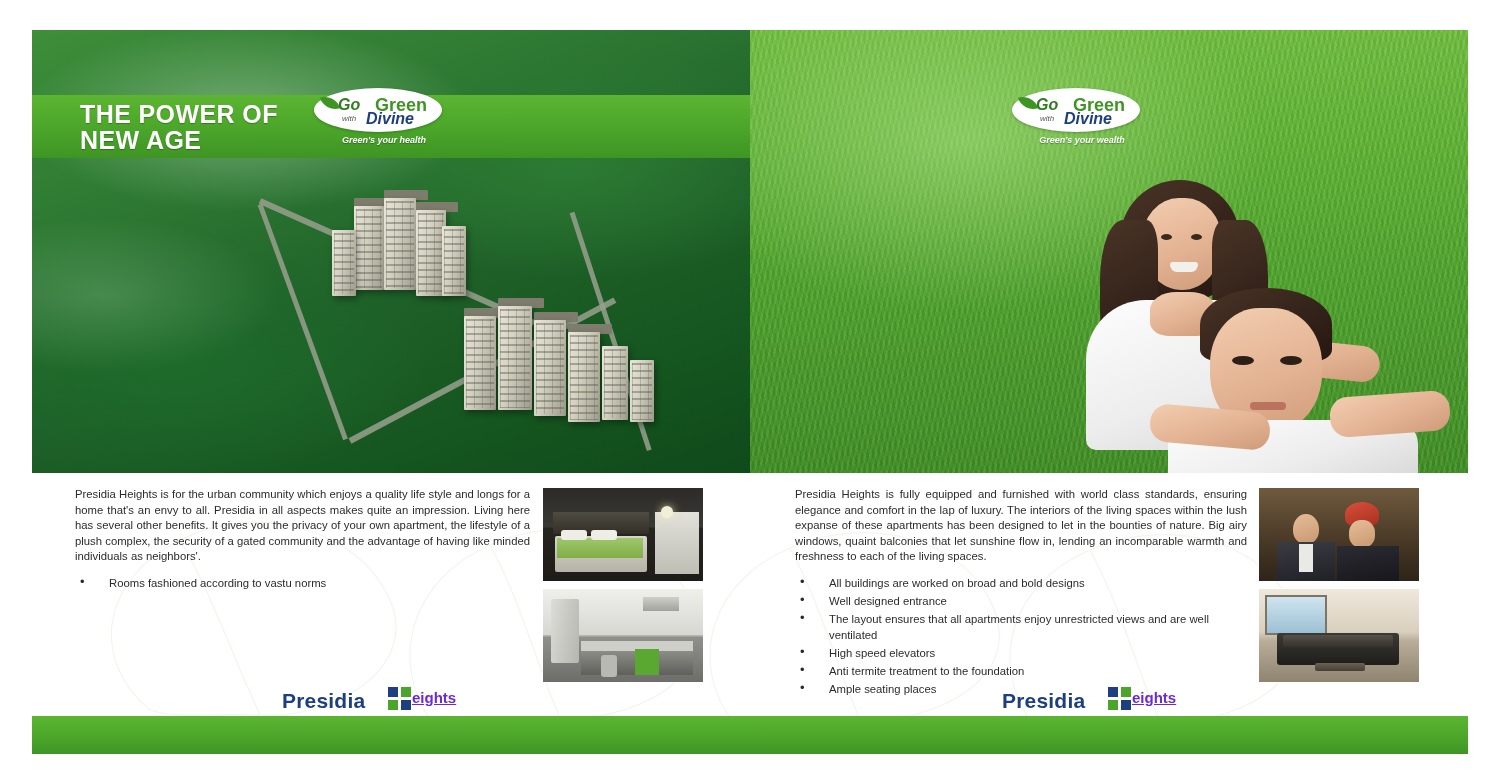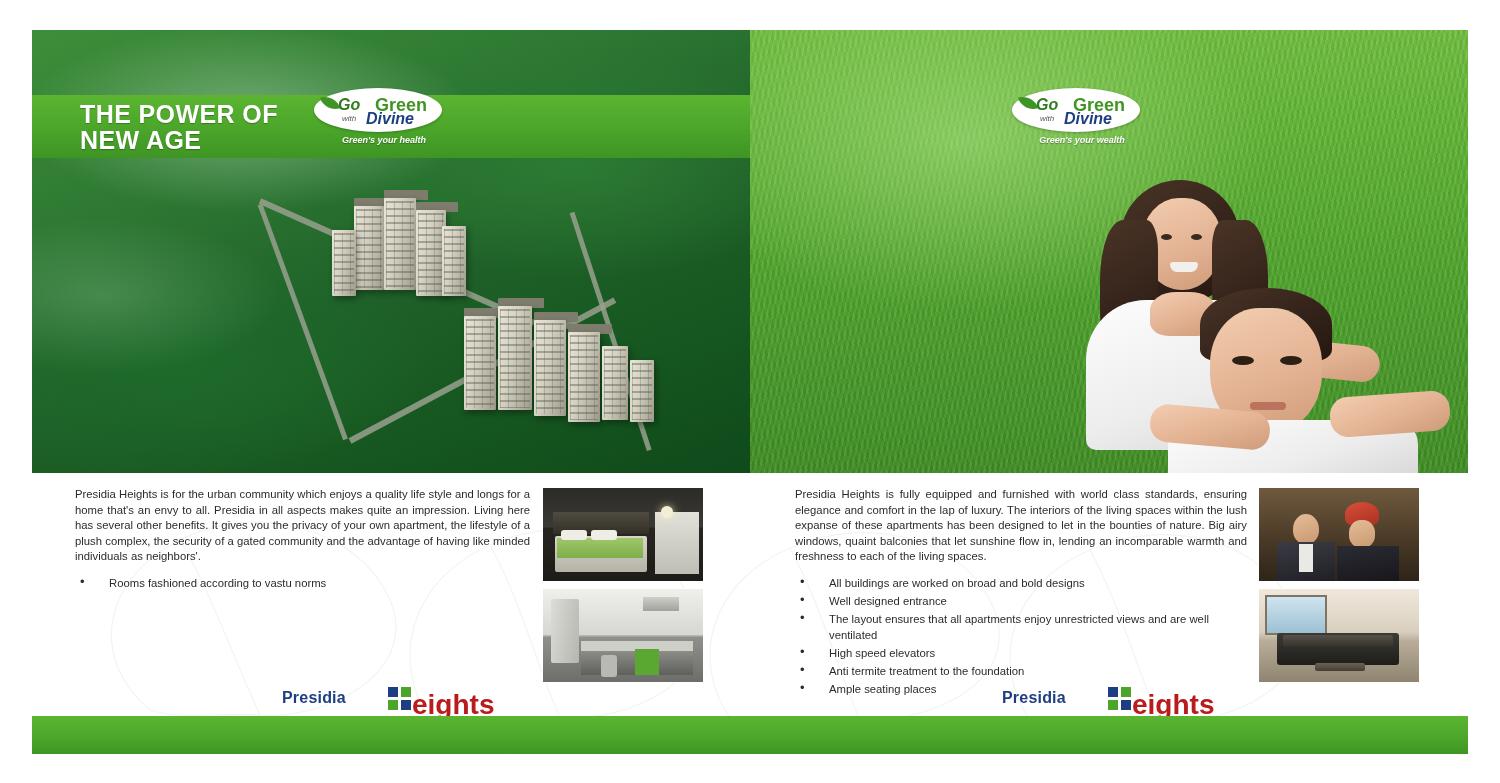--- a/index.html
+++ b/index.html
@@ -300,21 +300,21 @@
   .presidia {
     position: absolute;
     width: 210px;
     height: 34px;
   }
   .p-left  { left: 282px;  top: 685px; }
   .p-right { left: 1002px; top: 685px; }
   .p-text {
     position: absolute;
     left: 0; top: 4px;
-    font-size: 16px;
+    font-size: 21px;
     font-weight: bold;
     color: #1d3f82;
     letter-spacing: 0.2px;
   }
   .p-blocks {
     position: absolute;
     left: 106px; top: 2px;
     width: 26px; height: 26px;
   }
   .p-blocks i {
@@ -322,23 +322,23 @@
     width: 10px; height: 10px;
     display: block;
   }
   .p-b1 { left: 0;  top: 0;  background: #1d3f82; }
   .p-b2 { left: 13px; top: 0;  background: #4aa52a; }
   .p-b3 { left: 0;  top: 13px; background: #4aa52a; }
   .p-b4 { left: 13px; top: 13px; background: #1d3f82; }
   .p-text2 {
     position: absolute;
     left: 130px; top: 4px;
-    font-size: 28px;
-    font-weight: bold;
-    color: #b91c1c;
+    font-size: 15px;
+    font-weight: bold;
+    color: #6d28d9;
     text-decoration: underline;
   }
 
   
   .bottom-bar {
     position: absolute;
     left: 32px;
     top: 716px;
     width: 1436px;
     height: 38px;

